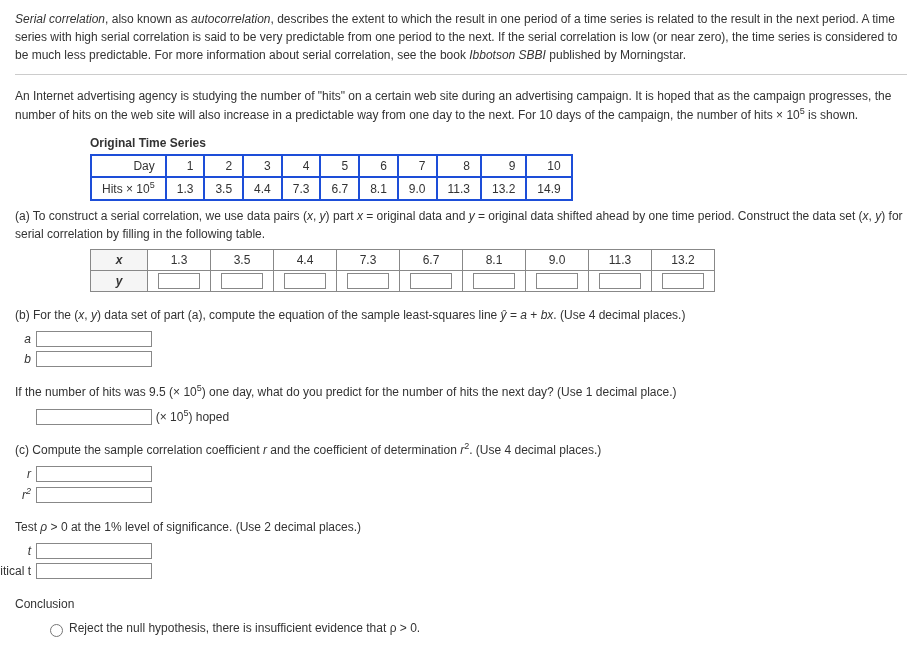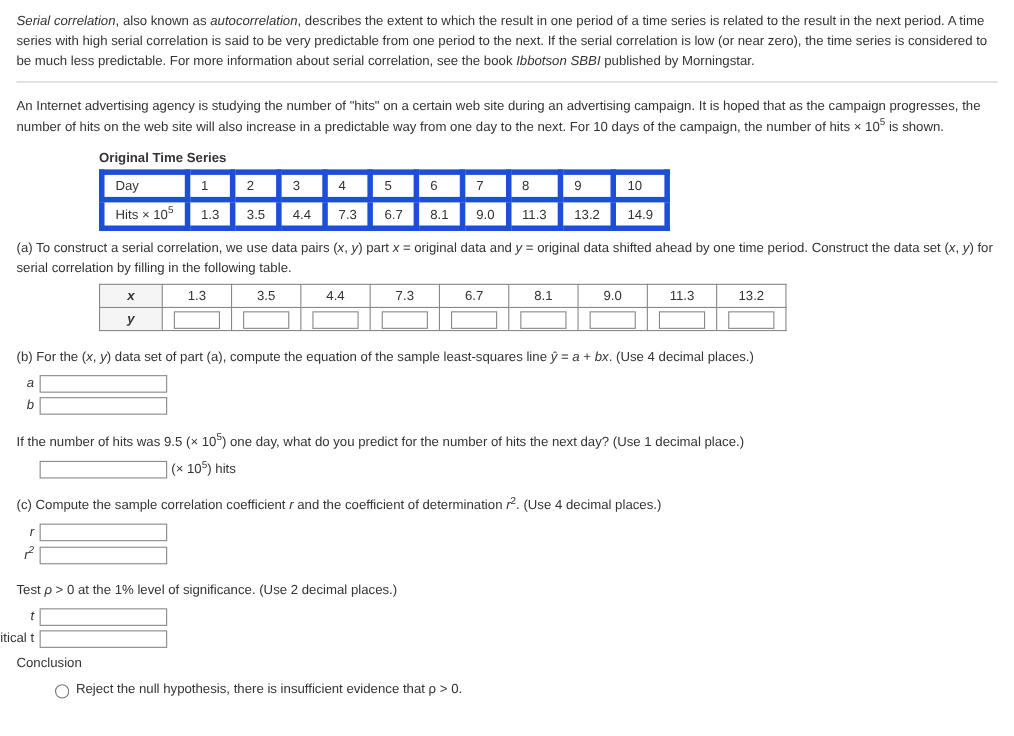--- a/index.html
+++ b/index.html
@@ -14,23 +14,23 @@
     .intro { margin-bottom: 10px; }
     .intro em { font-style: italic; }
     hr.sep { border: none; border-top: 1px solid #ccc; margin: 8px 0 12px; }
     .section-title { font-weight: bold; margin: 8px 0 2px 75px; }
     table.data {
       border-collapse: collapse;
       margin-left: 75px;
       margin-bottom: 6px;
     }
     table.data td, table.data th {
-      border: 5px solid #1d4ed8;
+      border: 2px solid #1d4ed8;
       padding: 1px 10px;
-      text-align: left;
+      text-align: right;
       font-weight: normal;
       font-size: 12px;
       margin-left: 20px;
     }
     .rowhead { text-align: left; padding: 1px 6px; font-weight: bold; }
     .q { margin: 6px 0; }
     .corr-table {
       border-collapse: collapse;
       margin-left: 75px;
       margin-top: 4px;
@@ -159,21 +159,21 @@
   <label>b</label>
   <input type="text" style="">
 </div>
 
 <div class="q" style="margin-top:14px">
   <span>If the number of hits was  9.5 (× 10</span><sup>5</sup><span>)  one day, what do you predict for the number of hits the next day? (Use 1 decimal place.)</span>
 </div>
 <div class="ans-row" style="margin-left:-30px">
   <label> </label>
   <input type="text" style="">
-  <span><span>(× 10</span><sup>5</sup><span>) hits</span></span>
+  <span><span>(× 10</span><sup>5</sup><span>) hoped</span></span>
 </div>
 
 <div class="q" style="margin-top:14px">
   <span>(c) Compute the sample correlation coefficient </span><em>r</em><span> and the coefficient of determination  </span><em>r</em><sup>2</sup><span>.  (Use 4 decimal places.)</span>
 </div>
 <div class="ans-row" style="margin-left:-30px">
   <label>r</label>
   <input type="text" style="">
 </div>
 <div class="ans-row" style="margin-left:-30px">
@@ -186,17 +186,17 @@
 </div>
 <div class="ans-row" style="margin-left:-30px">
   <label>t</label>
   <input type="text" style="">
 </div>
 <div class="ans-row" style="margin-left:-30px">
   <label style="font-style:normal">critical t</label>
   <input type="text" style="">
 </div>
 
-<div class="q" style="margin-top:4px">Conclusion</div>
+<div class="q" style="margin-top:15px">Conclusion</div>
 <div class="radio-list">
   <div class="opt"><input type="radio" name="conc" style=""><span>Reject the null hypothesis, there is insufficient evidence that ρ &gt; 0.</span></div>
   <div class="opt"></div>
 </div>
 
 </body></html>

